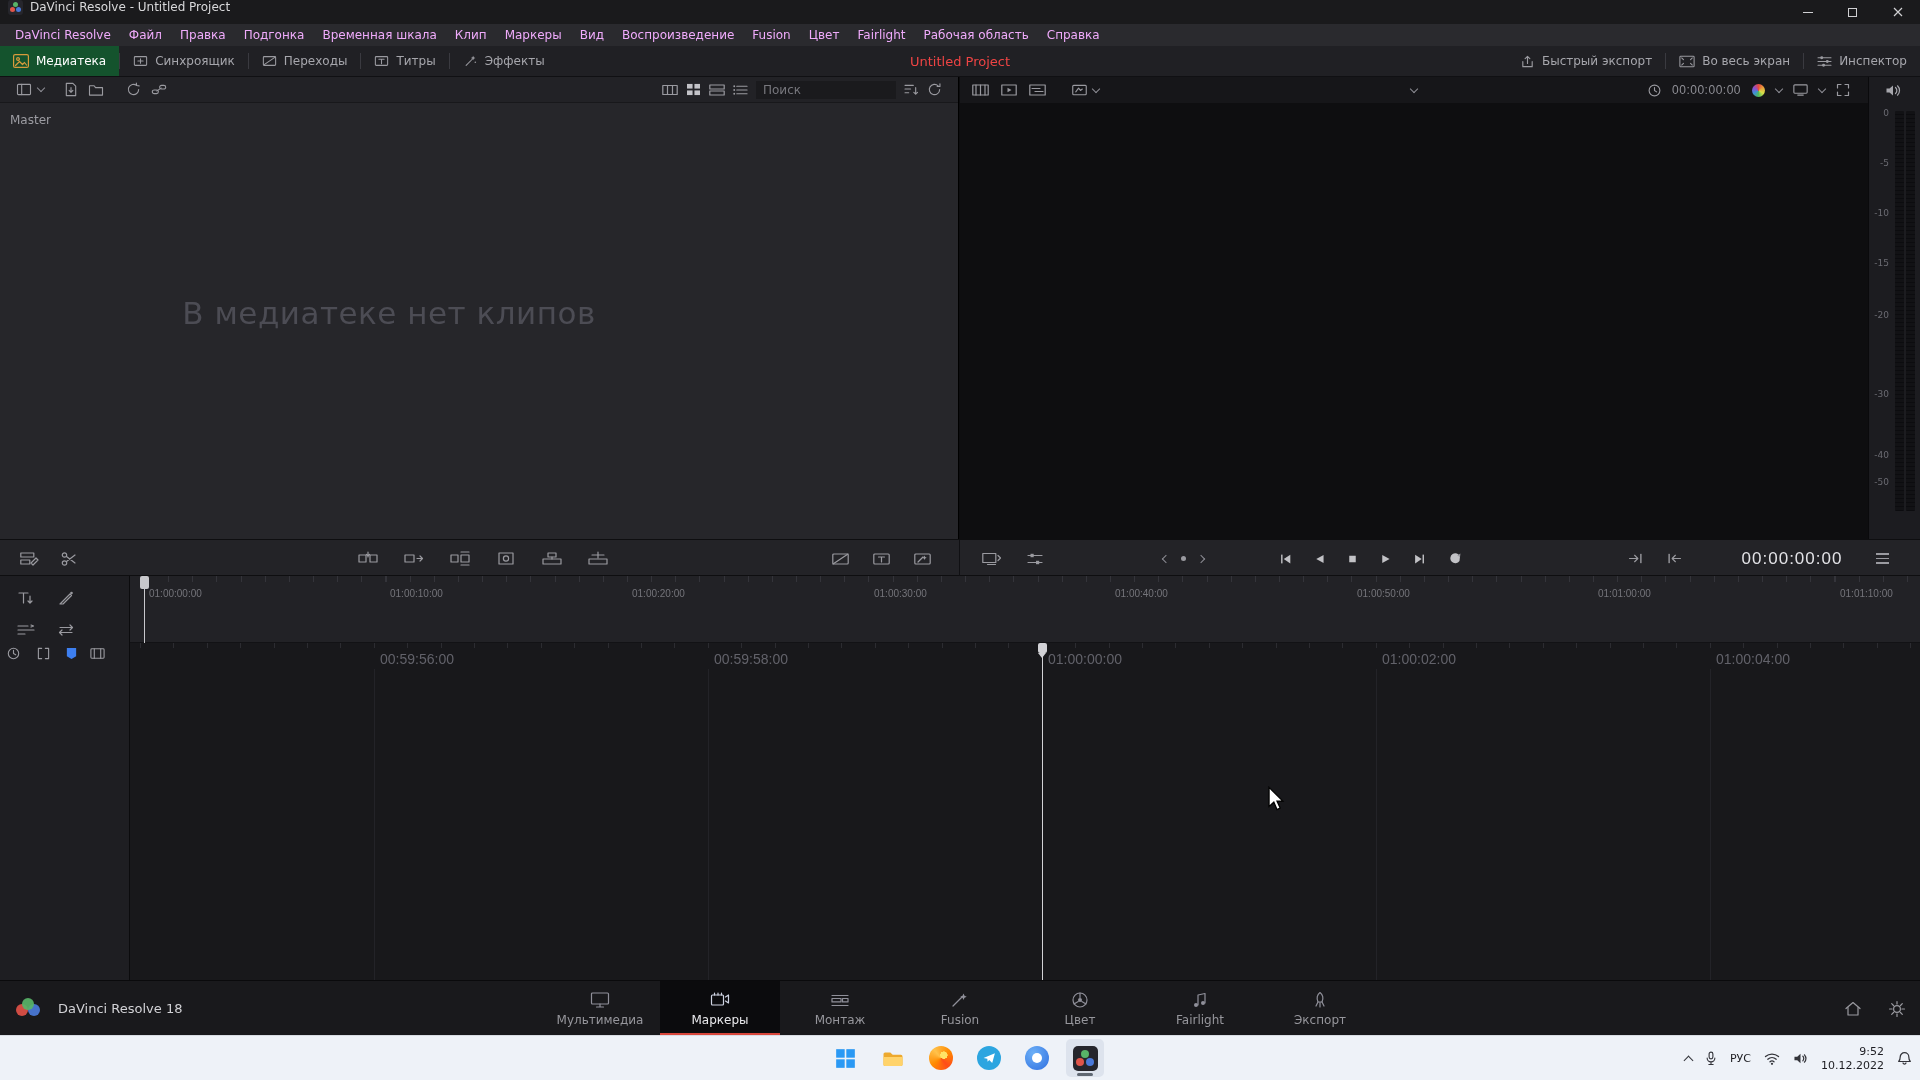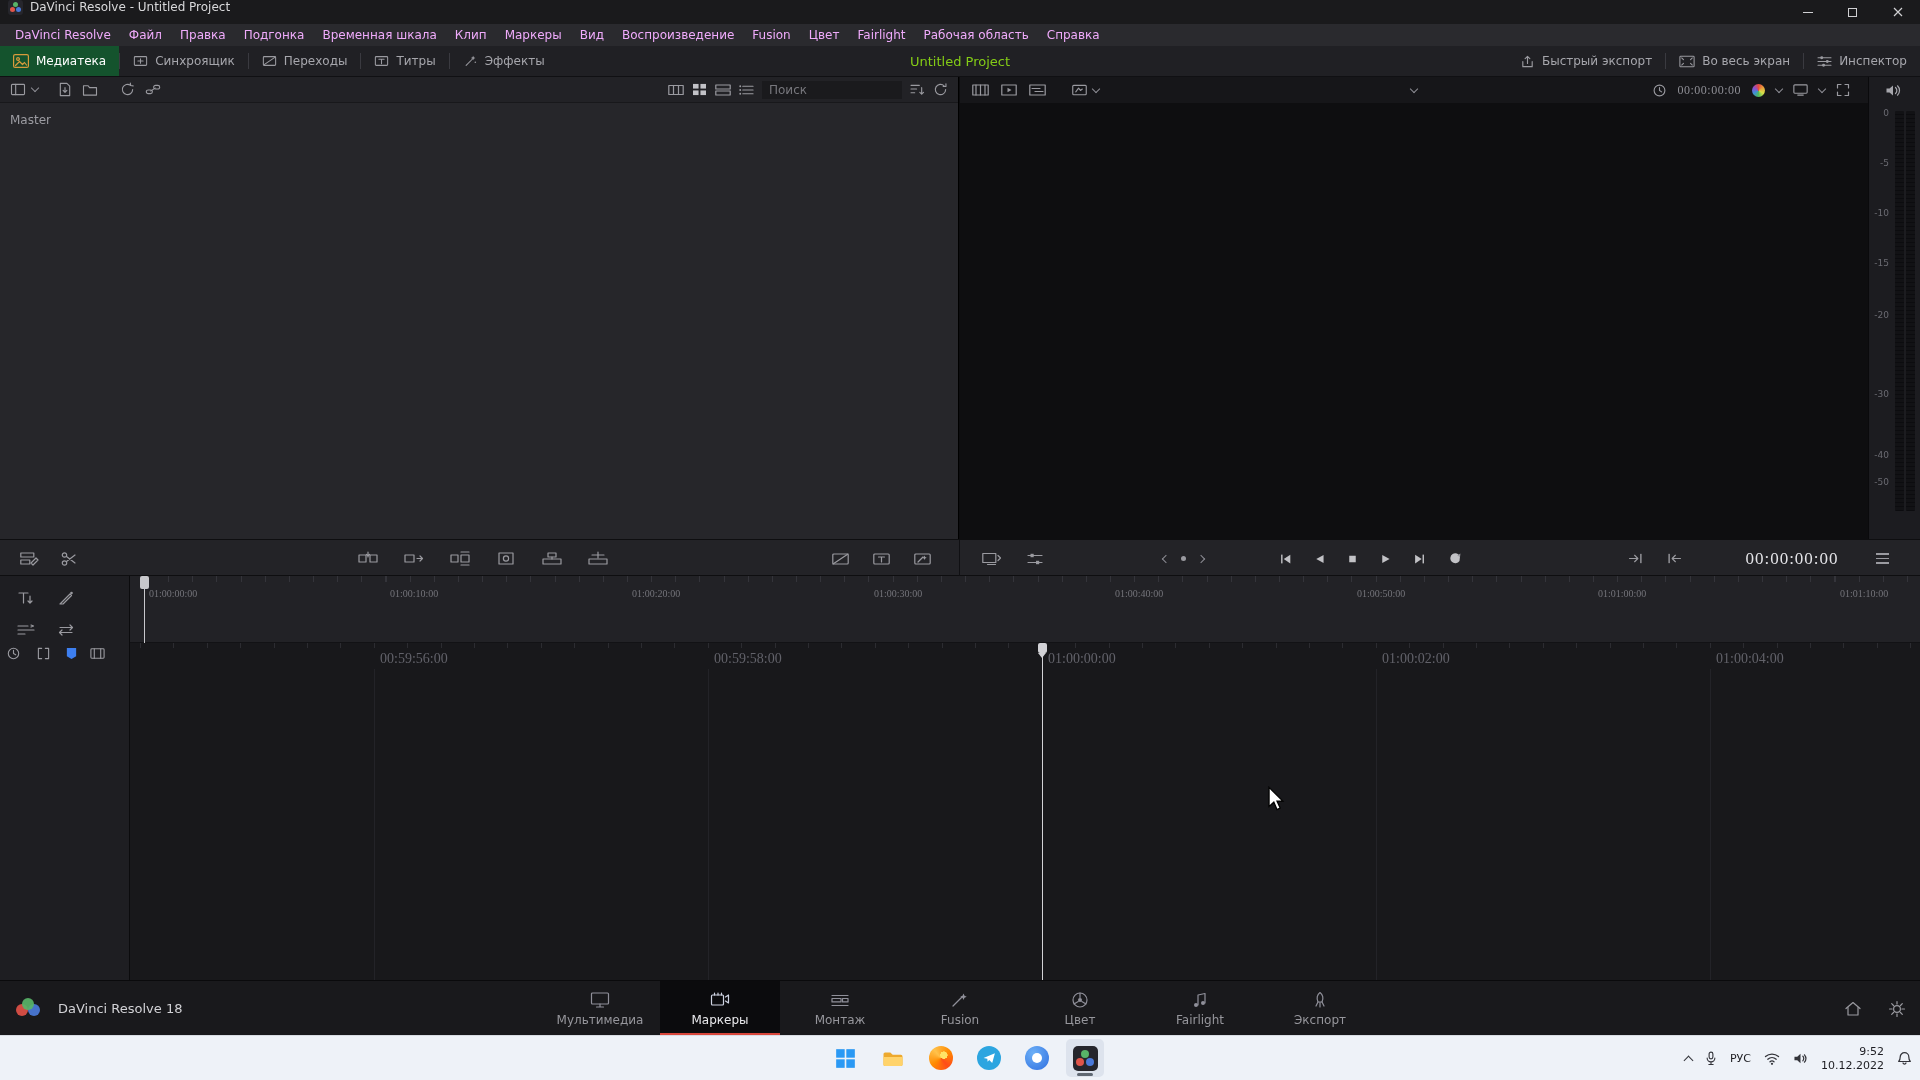--- a/index.html
+++ b/index.html
@@ -1,18 +1,18 @@
 <!DOCTYPE html>
 <html><head>
 <meta charset="utf-8">
 <style>
   *{margin:0;padding:0;box-sizing:border-box}
   html,body{width:1920px;height:1080px;overflow:hidden}
   body{position:relative;background:#0c0c0e;font-family:"DejaVu Sans","Liberation Sans",sans-serif;color:#c9c9cd}
-  .mono{font-family:Liberation Serif, serif}
+  .mono{font-family:Liberation Sans, sans-serif}
   svg{display:block}
   .ic{display:inline-flex;align-items:center;justify-content:center}
   .ic svg{stroke:#9a9aa0;fill:none;stroke-width:1.2;stroke-linecap:round;stroke-linejoin:round}
   .tic svg{stroke:none;fill:#c2c2c6}
   .chev{display:inline-block;width:6px;height:6px;border-right:1.2px solid #8d8d94;border-bottom:1.2px solid #8d8d94;transform:rotate(45deg);margin-top:-3px}
   .chev-l{transform:rotate(135deg);margin:0}
   .chev-r{transform:rotate(-45deg);margin:0}
 
   
   .titlebar{position:absolute;left:0;top:0;width:1920px;height:24px;background:#1a1a1c;display:flex;z-index:40}
@@ -29,26 +29,26 @@
 
   
   .menubar{position:absolute;left:0;top:24px;width:1920px;height:22px;background:#2a2a2e;display:flex;align-items:center;padding-left:6px;z-index:39}
   .menu-item{padding:0 9px;font-size:12px;color:#f0abfc}
 
   
   .topbar{position:absolute;left:0;top:46px;width:1920px;height:31px;background:#202024;border-bottom:1px solid #101013;display:flex;align-items:center;z-index:38}
   .tb-btn{display:flex;align-items:center;gap:7px;height:100%;padding:0 13px;font-size:12px;color:#a6a6ac}
   .tb-btn.active{background:#14532d;color:#fff}
   .tb-sep{width:1px;height:16px;background:#3a3a40}
-  .tb-title{position:absolute;left:0;right:0;text-align:center;font-size:13px;color:#84cc16;pointer-events:none}
+  .tb-title{position:absolute;left:0;right:0;text-align:center;font-size:13px;color:#ef4444;pointer-events:none}
   .tb-right{margin-left:auto;display:flex;align-items:center;height:100%}
 
   
   .media-pool{position:absolute;left:0;top:77px;width:959px;height:462px;background:#26262a;border-right:1px solid #000}
-  .mp-toolbar{height:26px;background:#222226;border-bottom:1px solid #18181b;display:flex;align-items:center;padding:0 10px;gap:10px}
+  .mp-toolbar{height:26px;background:#222226;border-bottom:1px solid #18181b;display:flex;align-items:center;padding:0 16px;gap:10px}
   .mp-grow{margin-left:auto;display:flex;align-items:center;gap:8px}
   .mp-search{width:140px;height:18px;background:#1a1a1d;border:0;outline:0;color:#bcbcc0;font-size:12px;padding:0 7px;font-family:inherit}
   .mp-search::placeholder{color:#77777d}
   .bin-label{position:absolute;left:10px;top:36px;font-size:12px;color:#9c9ca2}
   .mp-empty{position:absolute;left:0;right:180px;top:218px;text-align:center}
   .mp-empty-title{font-size:31px;color:#4c4c54;letter-spacing:.5px}
   .mp-empty-sub{margin-top:46px;font-size:15px;color:#3e3e46}
 
   
   .viewer{position:absolute;left:960px;top:77px;width:908px;height:462px;background:#101013}
@@ -328,20 +328,21 @@
       <span class="ic">
           <svg width="15" height="15" viewBox="0 0 16 16">
             <path d="M13.5 8 a5.5 5.5 0 1 1-1.6-3.9"></path>
             <path d="M13.8 1.8 v3 h-3"></path>
           </svg>
         </span>
     </div>
   </div>
   <div class="bin-label">Master</div>
   <div class="mp-empty">
+    <div class="mp-empty-title">В медиатеке нет клипов</div>
   </div>
 </div>
 
 <div class="viewer">
   <div class="vw-toolbar">
     <span class="ic">
         <svg width="17" height="12" viewBox="0 0 17 12">
           <rect x="0.8" y="1" width="15.4" height="10"></rect>
           <path d="M4 1 v10 M8.5 1 v10 M13 1 v10"></path>
         </svg>

